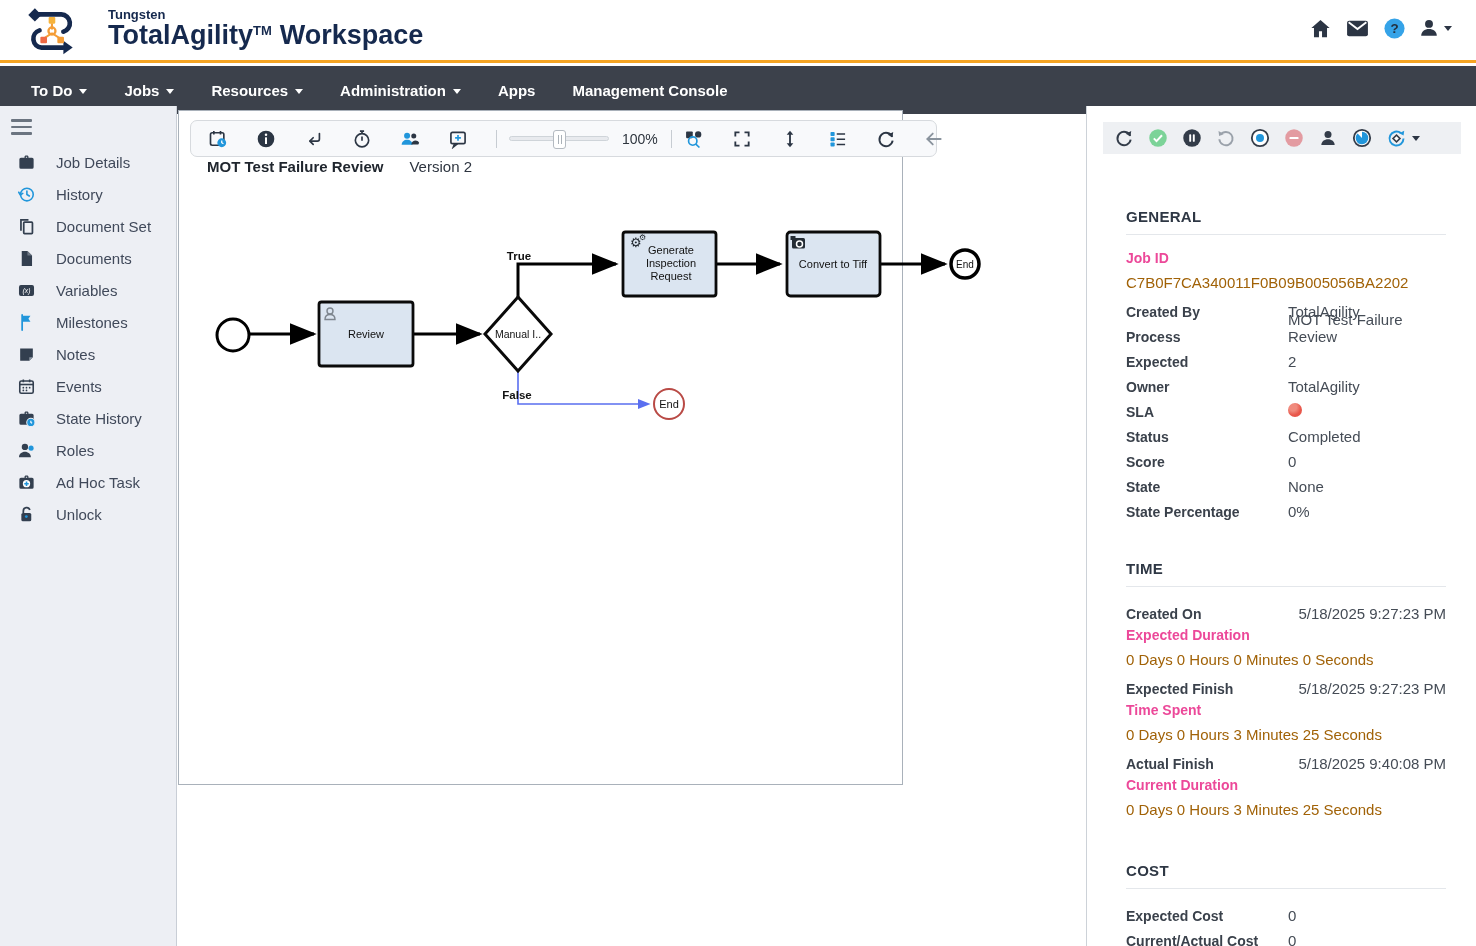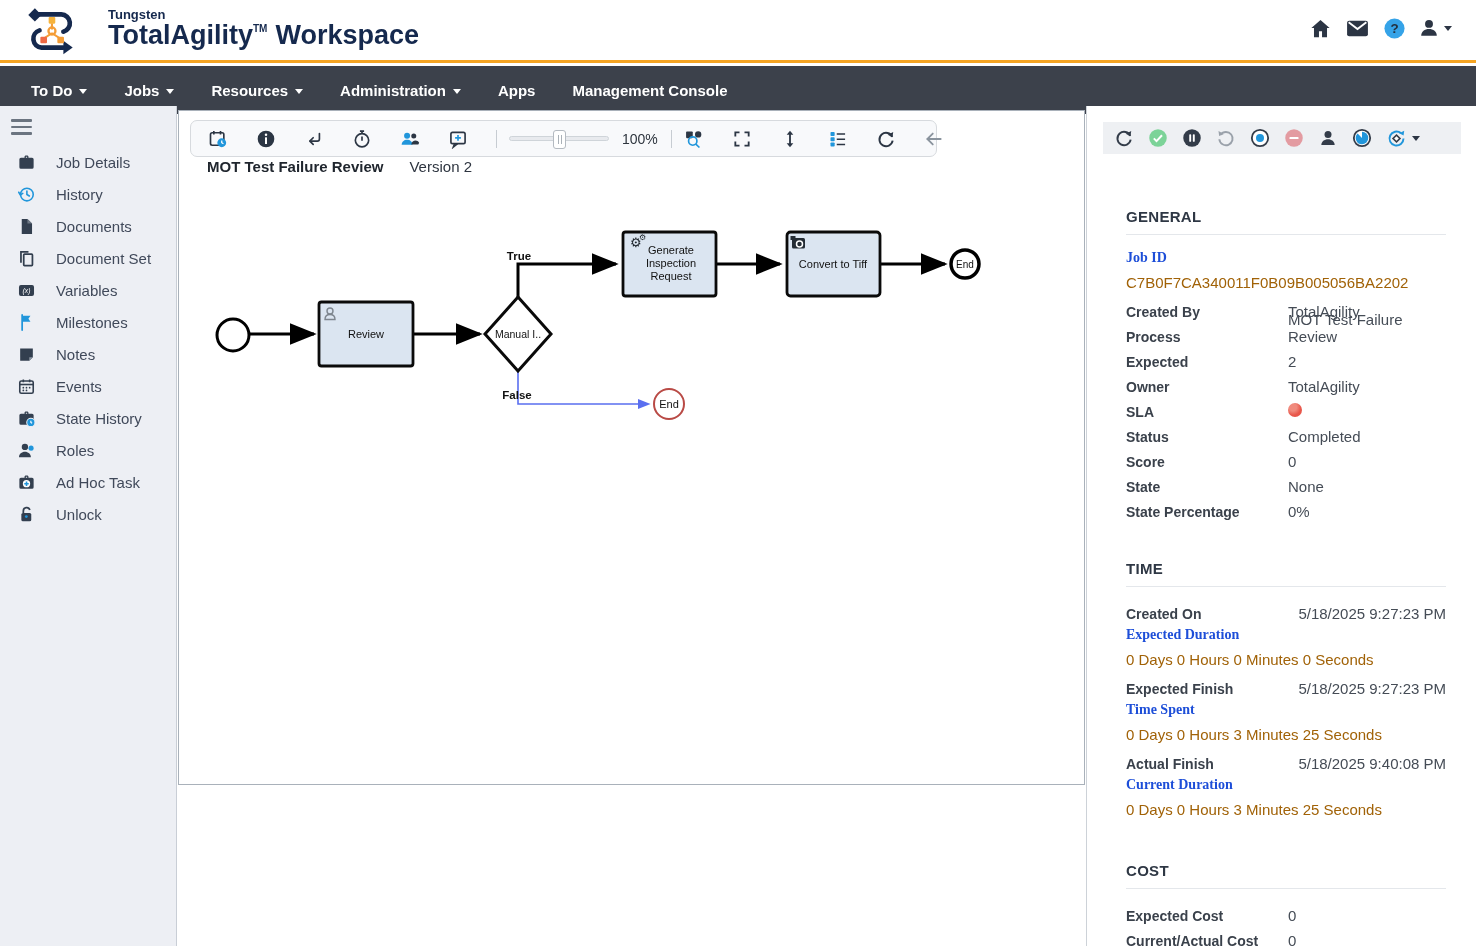--- a/index.html
+++ b/index.html
@@ -5,42 +5,42 @@
   * { margin:0; padding:0; box-sizing:border-box; }
   html,body { width:1476px; height:946px; background:#fff; font-family:"Liberation Sans",sans-serif; overflow:hidden; position:relative; }
 
   
   .app-header { position:absolute; left:0; top:0; width:1476px; height:63px; background:#fff; border-bottom:3px solid #f5a423; z-index:5; }
   .brand { position:absolute; left:24px; top:5px; display:flex; align-items:flex-start; }
   .brand-text { margin-left:26px; }
   .brand-company { font-size:13px; font-weight:600; color:#15294e; display:block; margin-top:2px; }
   .brand-line { font-size:27px; color:#15294e; line-height:1.0; white-space:nowrap; }
   .brand-product { font-weight:800; }
-  .brand-tm { font-size:10px; vertical-align:top; position:relative; top:2px; font-weight:700; }
+  .brand-tm { font-size:13px; vertical-align:top; position:relative; top:2px; font-weight:700; }
   .brand-suffix { font-weight:600; margin-left:8px; }
   .header-actions { position:absolute; right:24px; top:15px; display:flex; align-items:center; gap:11px; }
   .h-icon { width:26px; height:26px; display:flex; align-items:center; justify-content:center; cursor:pointer; }
   .user-wrap { display:flex; align-items:center; gap:4px; cursor:pointer; }
   .caret { width:0; height:0; border-left:4px solid transparent; border-right:4px solid transparent; border-top:5px solid #2c3544; }
 
   
   .nav { position:absolute; left:0; top:66px; width:1476px; height:48px; background:#3c414b; display:flex; align-items:center; padding-left:31px; gap:37px; }
   .nav-item { color:#fff; font-size:15px; font-weight:600; display:flex; align-items:center; gap:7px; cursor:pointer; white-space:nowrap; }
   .caret-w { width:0; height:0; border-left:4px solid transparent; border-right:4px solid transparent; border-top:5px solid #fff; margin-top:2px; }
 
   
   .sidebar { position:absolute; left:0; top:106px; width:177px; height:840px; background:#edeff4; border-right:1px solid #c9ced6; }
   .hamburger { margin:13px 0 12px 11px; width:21px; cursor:pointer; }
   .hamburger div { height:2.5px; background:#6b7480; margin-bottom:4px; border-radius:1px; }
   .side-item { display:flex; align-items:center; height:32px; padding-left:17px; cursor:pointer; }
   .side-item .icn { width:19px; height:19px; flex:none; margin-right:20px; }
   .side-item .lbl { font-size:15px; color:#40495a; }
 
   
-  .canvas { position:absolute; left:178px; top:110px; width:907px; height:675px; background:#fff; border:1px solid #a9b1ba; }
+  .canvas { position:absolute; left:178px; top:110px; width:725px; height:675px; background:#fff; border:1px solid #a9b1ba; }
   .dtoolbar { position:absolute; left:11px; top:9px; width:747px; height:37px; background:#f8f9fb; border:1px solid #d7dade; border-radius:7px; display:flex; align-items:center; padding-left:17px; }
   .tb-btn { width:20px; height:20px; margin-right:28px; cursor:pointer; flex:none; }
   .tb-sep { width:1px; height:18px; background:#c7ccd2; margin-right:12px; flex:none; }
   .tb-slider { width:100px; height:5px; background:#e8eaee; border:1px solid #cfd4d9; border-radius:3px; position:relative; margin-right:13px; flex:none; cursor:pointer; }
   .tb-thumb { position:absolute; left:43px; top:-7px; width:13px; height:19px; background:#fff; border:1px solid #b4bac1; border-radius:3px; }
   .tb-thumb::before { content:""; position:absolute; left:3.5px; top:4px; bottom:4px; width:1px; background:#aab1b8; }
   .tb-thumb::after  { content:""; position:absolute; right:3.5px; top:4px; bottom:4px; width:1px; background:#aab1b8; }
   .tb-zoom { font-size:14px; color:#2e353e; margin-right:13px; flex:none; }
   .wf-head { position:absolute; left:28px; top:156px; display:flex; gap:26px; font-size:15px; }
   .wf-title { font-weight:700; color:#20262e; }
@@ -55,21 +55,21 @@
   .rp-caret-btn { display:flex; align-items:center; gap:5px; cursor:pointer; }
   .rp-content { position:absolute; left:39px; top:92px; width:320px; }
   .sec { margin-top:0; }
   .sec + .sec { margin-top:30px; }
   .sec-title { font-size:15px; font-weight:700; color:#2e3744; letter-spacing:.3px; padding-top:10px; }
   .sec-rule { height:1px; background:#e4e7eb; margin:9px 0 10px; }
   .kv { display:flex; align-items:flex-end; height:25px; }
   .kv .lbl { width:162px; flex:none; font-size:14px; font-weight:700; color:#3a414b; }
   .kv .val { font-size:15px; color:#454c56; }
   .kv.right .val { margin-left:auto; }
-  .label-row { display:flex; align-items:center; height:25px; font-size:14px; font-weight:700; color:#1d4ed8;font-family:Liberation Serif, serif; }
+  .label-row { display:flex; align-items:center; height:25px; font-size:14px; font-weight:700; color:#ec4899; }
   .block-val { display:flex; align-items:center; height:25px; font-size:15px; color:#a16207; }
   .sla-dot { width:14px; height:14px; border-radius:50%; background:radial-gradient(circle at 35% 30%, #f08a7d 0 28%, #e8564a 60%); display:inline-block; }
 </style>
 </head>
 <body>
 
 <div class="app-header">
   <div class="brand">
     <svg width="58" height="52" viewBox="0 0 56 48">
       <g fill="none" stroke="#15294e" stroke-width="4.5" stroke-linecap="round">
@@ -164,33 +164,33 @@
         <g fill="none" stroke="#2196db" stroke-width="2" stroke-linecap="round">
           <circle cx="12.5" cy="12" r="8"></circle>
           <path d="M12.5 7.5V12l3.1 1.9"></path>
           <path d="M2.2 9.2l2 3.2 3.1-1.8"></path>
         </g>
       </svg>
     <span class="lbl">History</span>
   </div>
   <div class="side-item">
     <svg class="icn" viewBox="0 0 24 24">
-        <path d="M6 2.5h7.2L19 8.3V21.5H6z" fill="#333f4f"></path>
-        <path d="M13.2 2.5v5.8H19z" fill="#6e7885"></path>
-      </svg>
-    <span class="lbl">Documents</span>
-  </div>
-  <div class="side-item">
-    <svg class="icn" viewBox="0 0 24 24">
         <g fill="none" stroke="#333f4f" stroke-width="2.2">
           <rect x="8.5" y="6.5" width="11" height="14.5" rx="1"></rect>
           <path d="M5 17.5V3.5h9.5"></path>
         </g>
       </svg>
     <span class="lbl">Document Set</span>
+  </div>
+  <div class="side-item">
+    <svg class="icn" viewBox="0 0 24 24">
+        <path d="M6 2.5h7.2L19 8.3V21.5H6z" fill="#333f4f"></path>
+        <path d="M13.2 2.5v5.8H19z" fill="#6e7885"></path>
+      </svg>
+    <span class="lbl">Documents</span>
   </div>
   <div class="side-item">
     <svg class="icn" viewBox="0 0 24 24">
         <rect x="2.5" y="5" width="19" height="14" rx="2.5" fill="#333f4f"></rect>
         <text x="12" y="15.6" text-anchor="middle" font-size="8.5" font-style="italic" fill="#fff">(x)</text>
       </svg>
     <span class="lbl">Variables</span>
   </div>
   <div class="side-item">
     <svg class="icn" viewBox="0 0 24 24">

